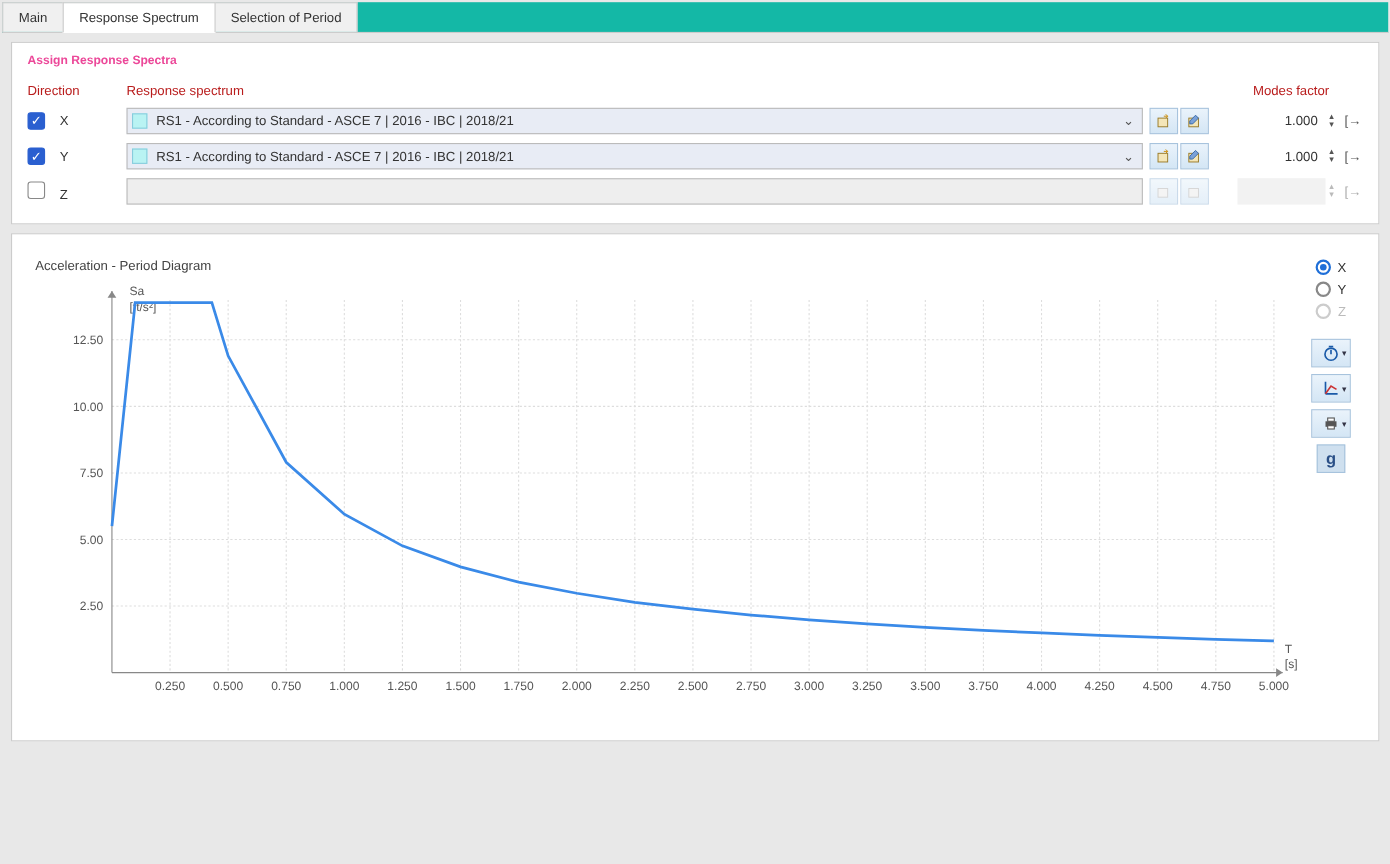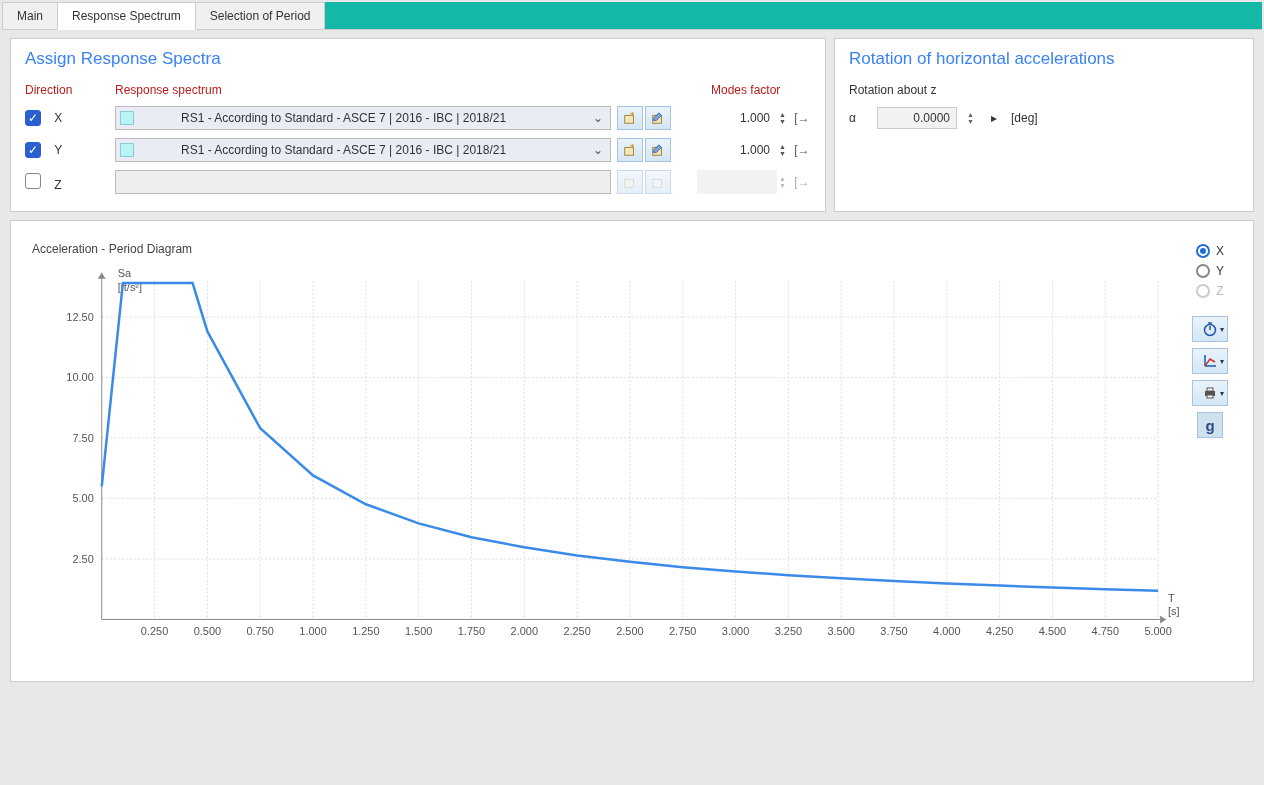--- a/index.html
+++ b/index.html
@@ -41,23 +41,23 @@
   margin-bottom: 8px;
 }
 .panel {
   background: #fff;
   border: 1px solid #ccc;
   padding: 10px 14px;
 }
 .panel-left { flex: 1; min-width: 0; }
 .panel-right { width: 420px; }
 .panel-title {
-  color: #3b82f6;
-  font-weight: 400;
-  font-size: 17px;
+  color: #ec4899;
+  font-weight: 700;
+  font-size: 11px;
   margin-bottom: 14px;
 }
 .spectra-header {
   display: flex;
   margin-bottom: 8px;
   color: #b91c1c;
 }
 .col-dir { width: 90px; }
 .col-spec { flex: 1; }
 .col-scale { width: 120px; text-align: left; padding-left: 20px;}
@@ -88,21 +88,20 @@
   flex: 1;
   display: flex;
   align-items: center;
   height: 24px;
   border: 1px solid #bbb;
   background: #e8ecf5;
   padding: 0 4px;
   margin-right: 6px;
   cursor: pointer;
   position: relative;
-  gap: 39px;
 }
 .spec-select.disabled { background: #eee; }
 .swatch {
   width: 14px; height: 14px;
   background: #b9f3f3;
   border: 1px solid #8cd;
   margin-right: 8px;
 }
 .spec-text {
   flex: 1;
@@ -348,36 +347,20 @@
           <span></span>
         </div>
         <div class="scale-stepper" style="opacity:.4">
             <span>▲</span>
             <span>▼</span>
           </div>
         <div class="scale-transfer" style="opacity:.5">[→</div>
       </div>
     </div>
 
-    <div class="panel panel-right">
-      <div class="panel-title">Rotation of horizontal accelerations</div>
-      <div class="rot-label-main">Rotation about z</div>
-      <div class="rot-row">
-        <span class="alpha">α</span>
-        <div class="rot-input">
-          <span>0.0000</span>
-        </div>
-        <div class="rot-stepper">
-            <span>▲</span>
-            <span>▼</span>
-          </div>
-        <span class="rot-play">▸</span>
-        <span class="unit">[deg]</span>
-      </div>
-    </div>
   </div>
 
   <div class="chart-panel">
     <div class="chart-area">
       <div class="chart-title">Acceleration - Period Diagram</div>
       <div class="chart-svg-wrap">
         <svg id="chart-svg" width="100%" height="100%" viewBox="0 0 1160 400">
             <line class="grid-line" x1="70" y1="299.2857142857143" x2="1130" y2="299.2857142857143"></line>
             <text class="axis-text" x="62" y="303.2857142857143" text-anchor="end">2.50</text>
             <line class="grid-line" x1="70" y1="238.57142857142856" x2="1130" y2="238.57142857142856"></line>

